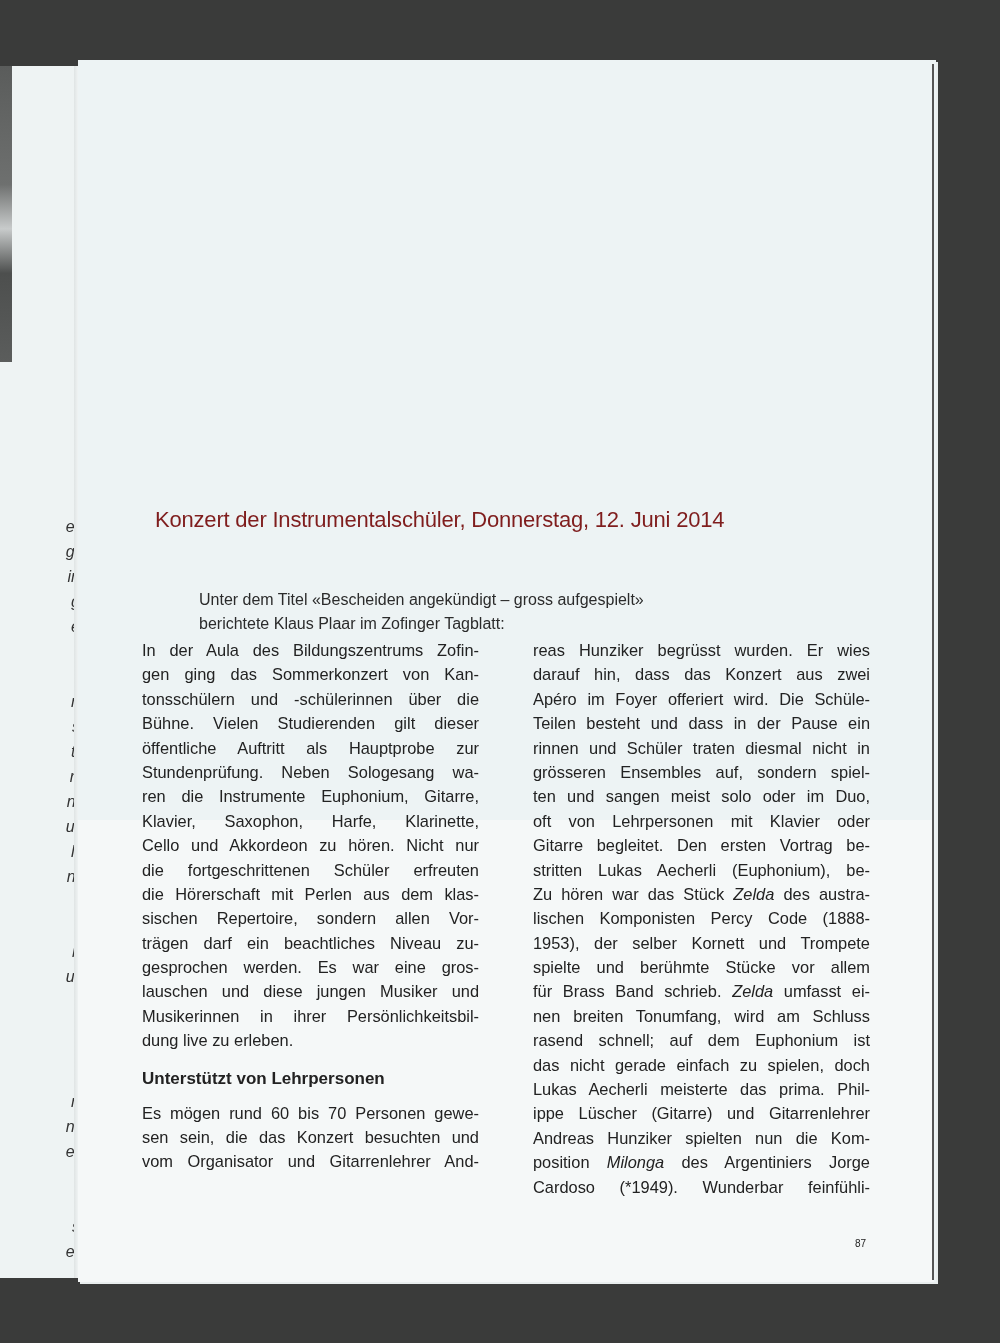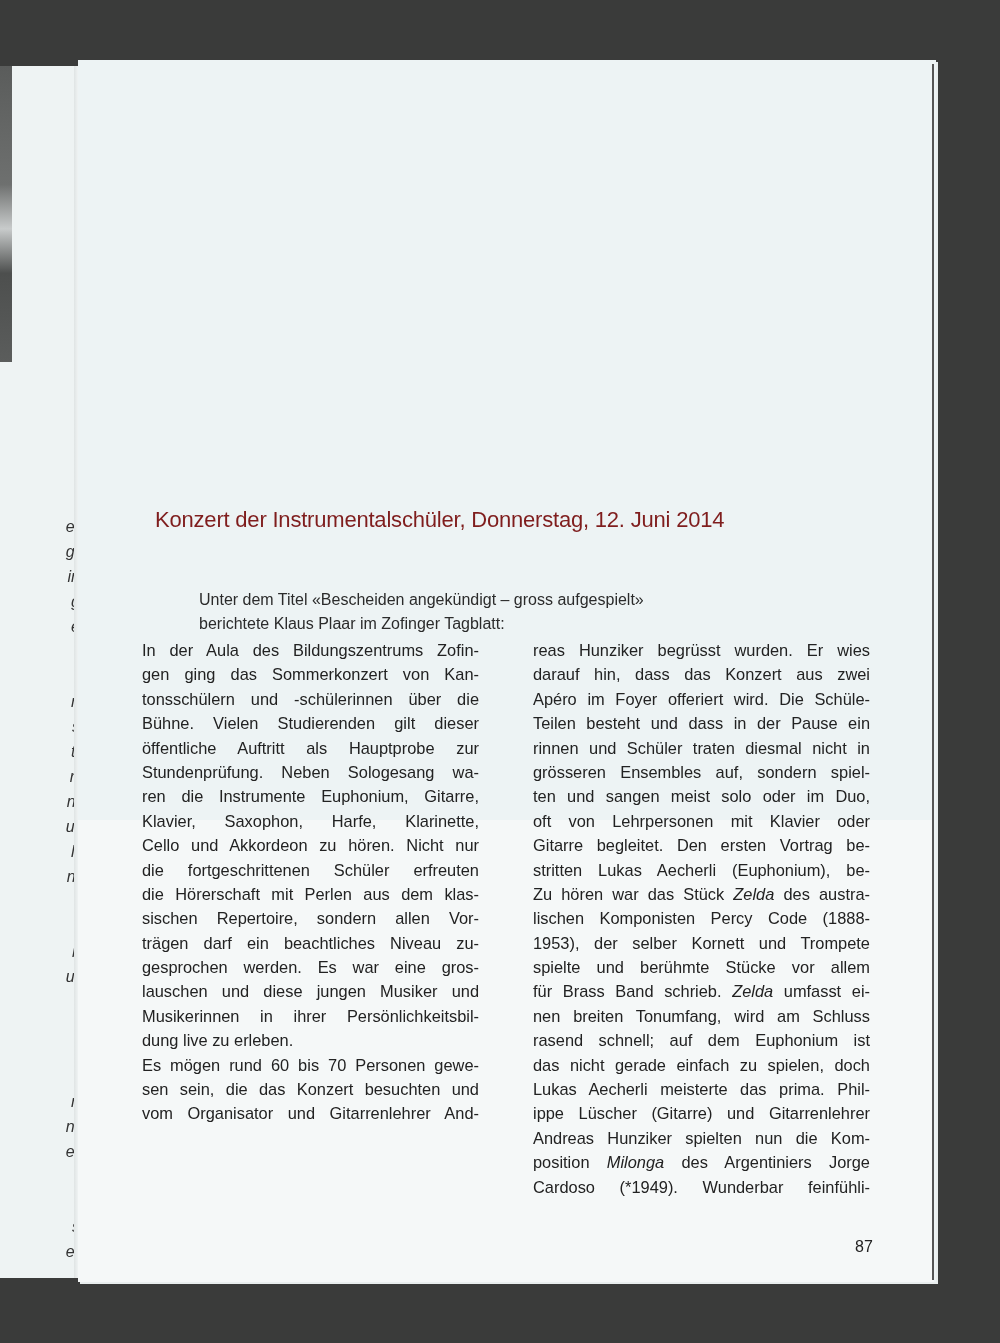--- a/index.html
+++ b/index.html
@@ -66,21 +66,21 @@
   .col .line { display: block; white-space: nowrap; text-align: justify; text-align-last: justify; height: 24.4px; }
   .col .line.last { text-align-last: left; }
   .col-left { left: 64px; }
   .col-right { left: 455px; }
   .subhead {
     display: block; font-weight: bold; font-size: 17px;
     margin-top: 14px; margin-bottom: 10px; height: 24px;
   }
   .page-number {
     position: absolute; left: 777px; top: 1178px;
-    font-size: 16px; color: #222; text-align: right;
+    font-size: 10px; color: #222; text-align: right;
   }
   em { font-style: italic; }
 </style>
 </head>
 <body>
 
 <div class="left-page">
   <div class="left-photo"></div>
   <div class="left-col" id="leftFrags">
       <span>e-</span>
@@ -139,20 +139,21 @@
       <span class="line">Klavier, Saxophon, Harfe, Klarinette,</span>
       <span class="line">Cello und Akkordeon zu hören. Nicht nur</span>
       <span class="line">die fortgeschrittenen Schüler erfreuten</span>
       <span class="line">die Hörerschaft mit Perlen aus dem klas-</span>
       <span class="line">sischen Repertoire, sondern allen Vor-</span>
       <span class="line">trägen darf ein beachtliches Niveau zu-</span>
       <span class="line">gesprochen werden. Es war eine gros-</span>
       <span class="line">lauschen und diese jungen Musiker und</span>
       <span class="line">Musikerinnen in ihrer Persönlichkeitsbil-</span>
       <span class="line last">dung live zu erleben.</span>
+      <span class="subhead">Unterstützt von Lehrpersonen</span>
       <span class="line">Es mögen rund 60 bis 70 Personen gewe-</span>
       <span class="line">sen sein, die das Konzert besuchten und</span>
       <span class="line">vom Organisator und Gitarrenlehrer And-</span>
     </div>
   <div class="col col-right" id="colRight">
       <span class="line">reas Hunziker begrüsst wurden. Er wies</span>
       <span class="line">darauf hin, dass das Konzert aus zwei</span>
       <span class="line">Apéro im Foyer offeriert wird. Die Schüle-</span>
       <span class="line">Teilen besteht und dass in der Pause ein</span>
       <span class="line">rinnen und Schüler traten diesmal nicht in</span>

